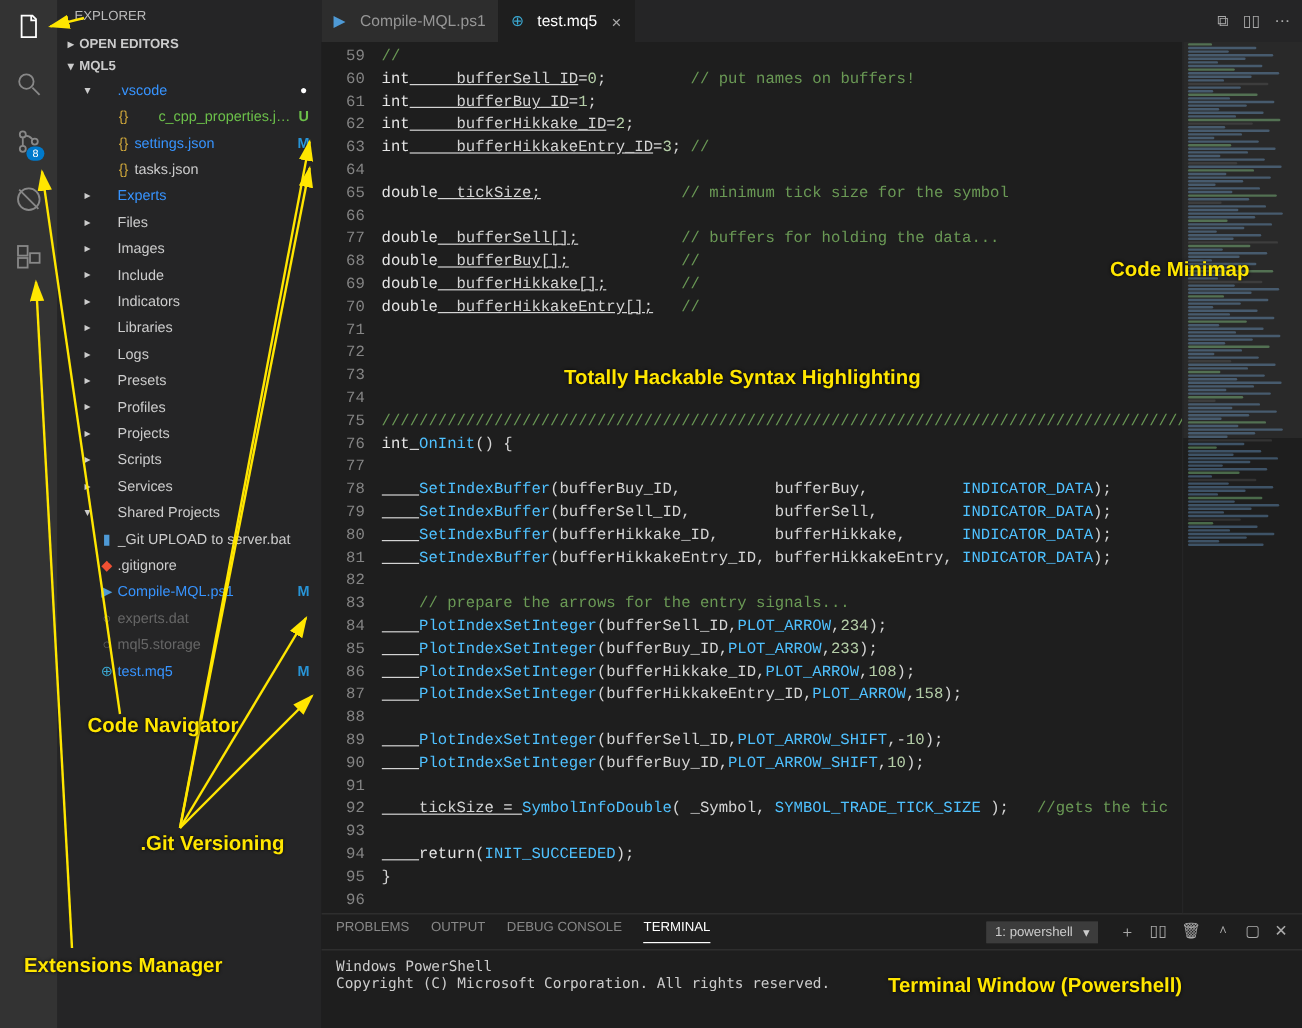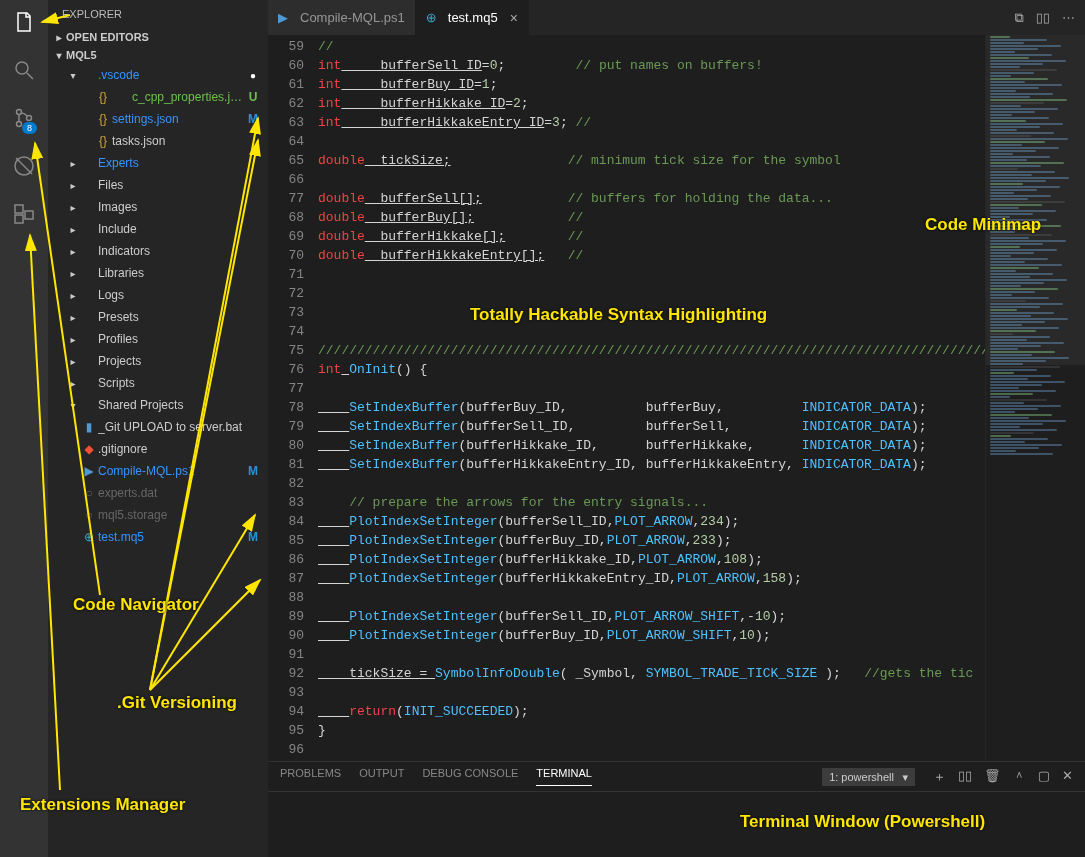--- a/index.html
+++ b/index.html
@@ -141,21 +141,21 @@
   user-select: none;
 }
 .gutter div { height: 19px; }
 .code {
   flex: 1;
   padding-top: 2px;
   white-space: pre;
   overflow: hidden;
 }
 .code div { height: 19px; }
-.c-kw { color: #ef4444; }
+.c-kw { color: #e5e5e5; }
 .c-id { color: #d4d4d4; text-decoration: underline; }
 .c-op { color: #d4d4d4; }
 .c-num { color: #b5cea8; }
 .c-cmt { color: #6a9955; }
 .c-fn { color: #4fc1ff; }
 .c-const { color: #4fc1ff; }
 .minimap {
   width: 100px;
   background: #1e1e1e;
   border-left: 1px solid #252526;
@@ -354,20 +354,25 @@
         </div>
         <div class="tree-item" style="padding-left: 18px;">
           <span class="tw">▸</span>
           <span class="icon "></span>
           <span class="lbl">Projects</span>
         </div>
         <div class="tree-item" style="padding-left: 18px;">
           <span class="tw">▸</span>
           <span class="icon "></span>
           <span class="lbl">Scripts</span>
+        </div>
+        <div class="tree-item" style="padding-left: 18px;">
+          <span class="tw">▸</span>
+          <span class="icon "></span>
+          <span class="lbl">Services</span>
         </div>
         <div class="tree-item" style="padding-left: 18px;">
           <span class="tw">▾</span>
           <span class="icon "></span>
           <span class="lbl">Shared Projects</span>
         </div>
         <div class="tree-item" style="padding-left: 18px;">
           <span class="tw"></span>
           <span class="icon icon-bat">▮</span>
           <span class="lbl">_Git UPLOAD to server.bat</span>
@@ -625,20 +630,24 @@
         </div>
         <div class="panel-actions">
           <span>＋</span>
           <span>▯▯</span>
           <span>🗑</span>
           <span>＾</span>
           <span>▢</span>
           <span>✕</span>
         </div>
       </div>
+      <div class="panel-body">
+        <div>Windows PowerShell</div>
+        <div>Copyright (C) Microsoft Corporation. All rights reserved.</div>
+      </div>
     </div>
   </div>
 </div>
 
 <svg class="anno-svg">
   <defs>
     <marker id="ah" markerWidth="10" markerHeight="10" refX="8" refY="3" orient="auto">
       <path d="M0,0 L9,3 L0,6 Z" fill="#ffe600"></path>
     </marker>
   </defs>

